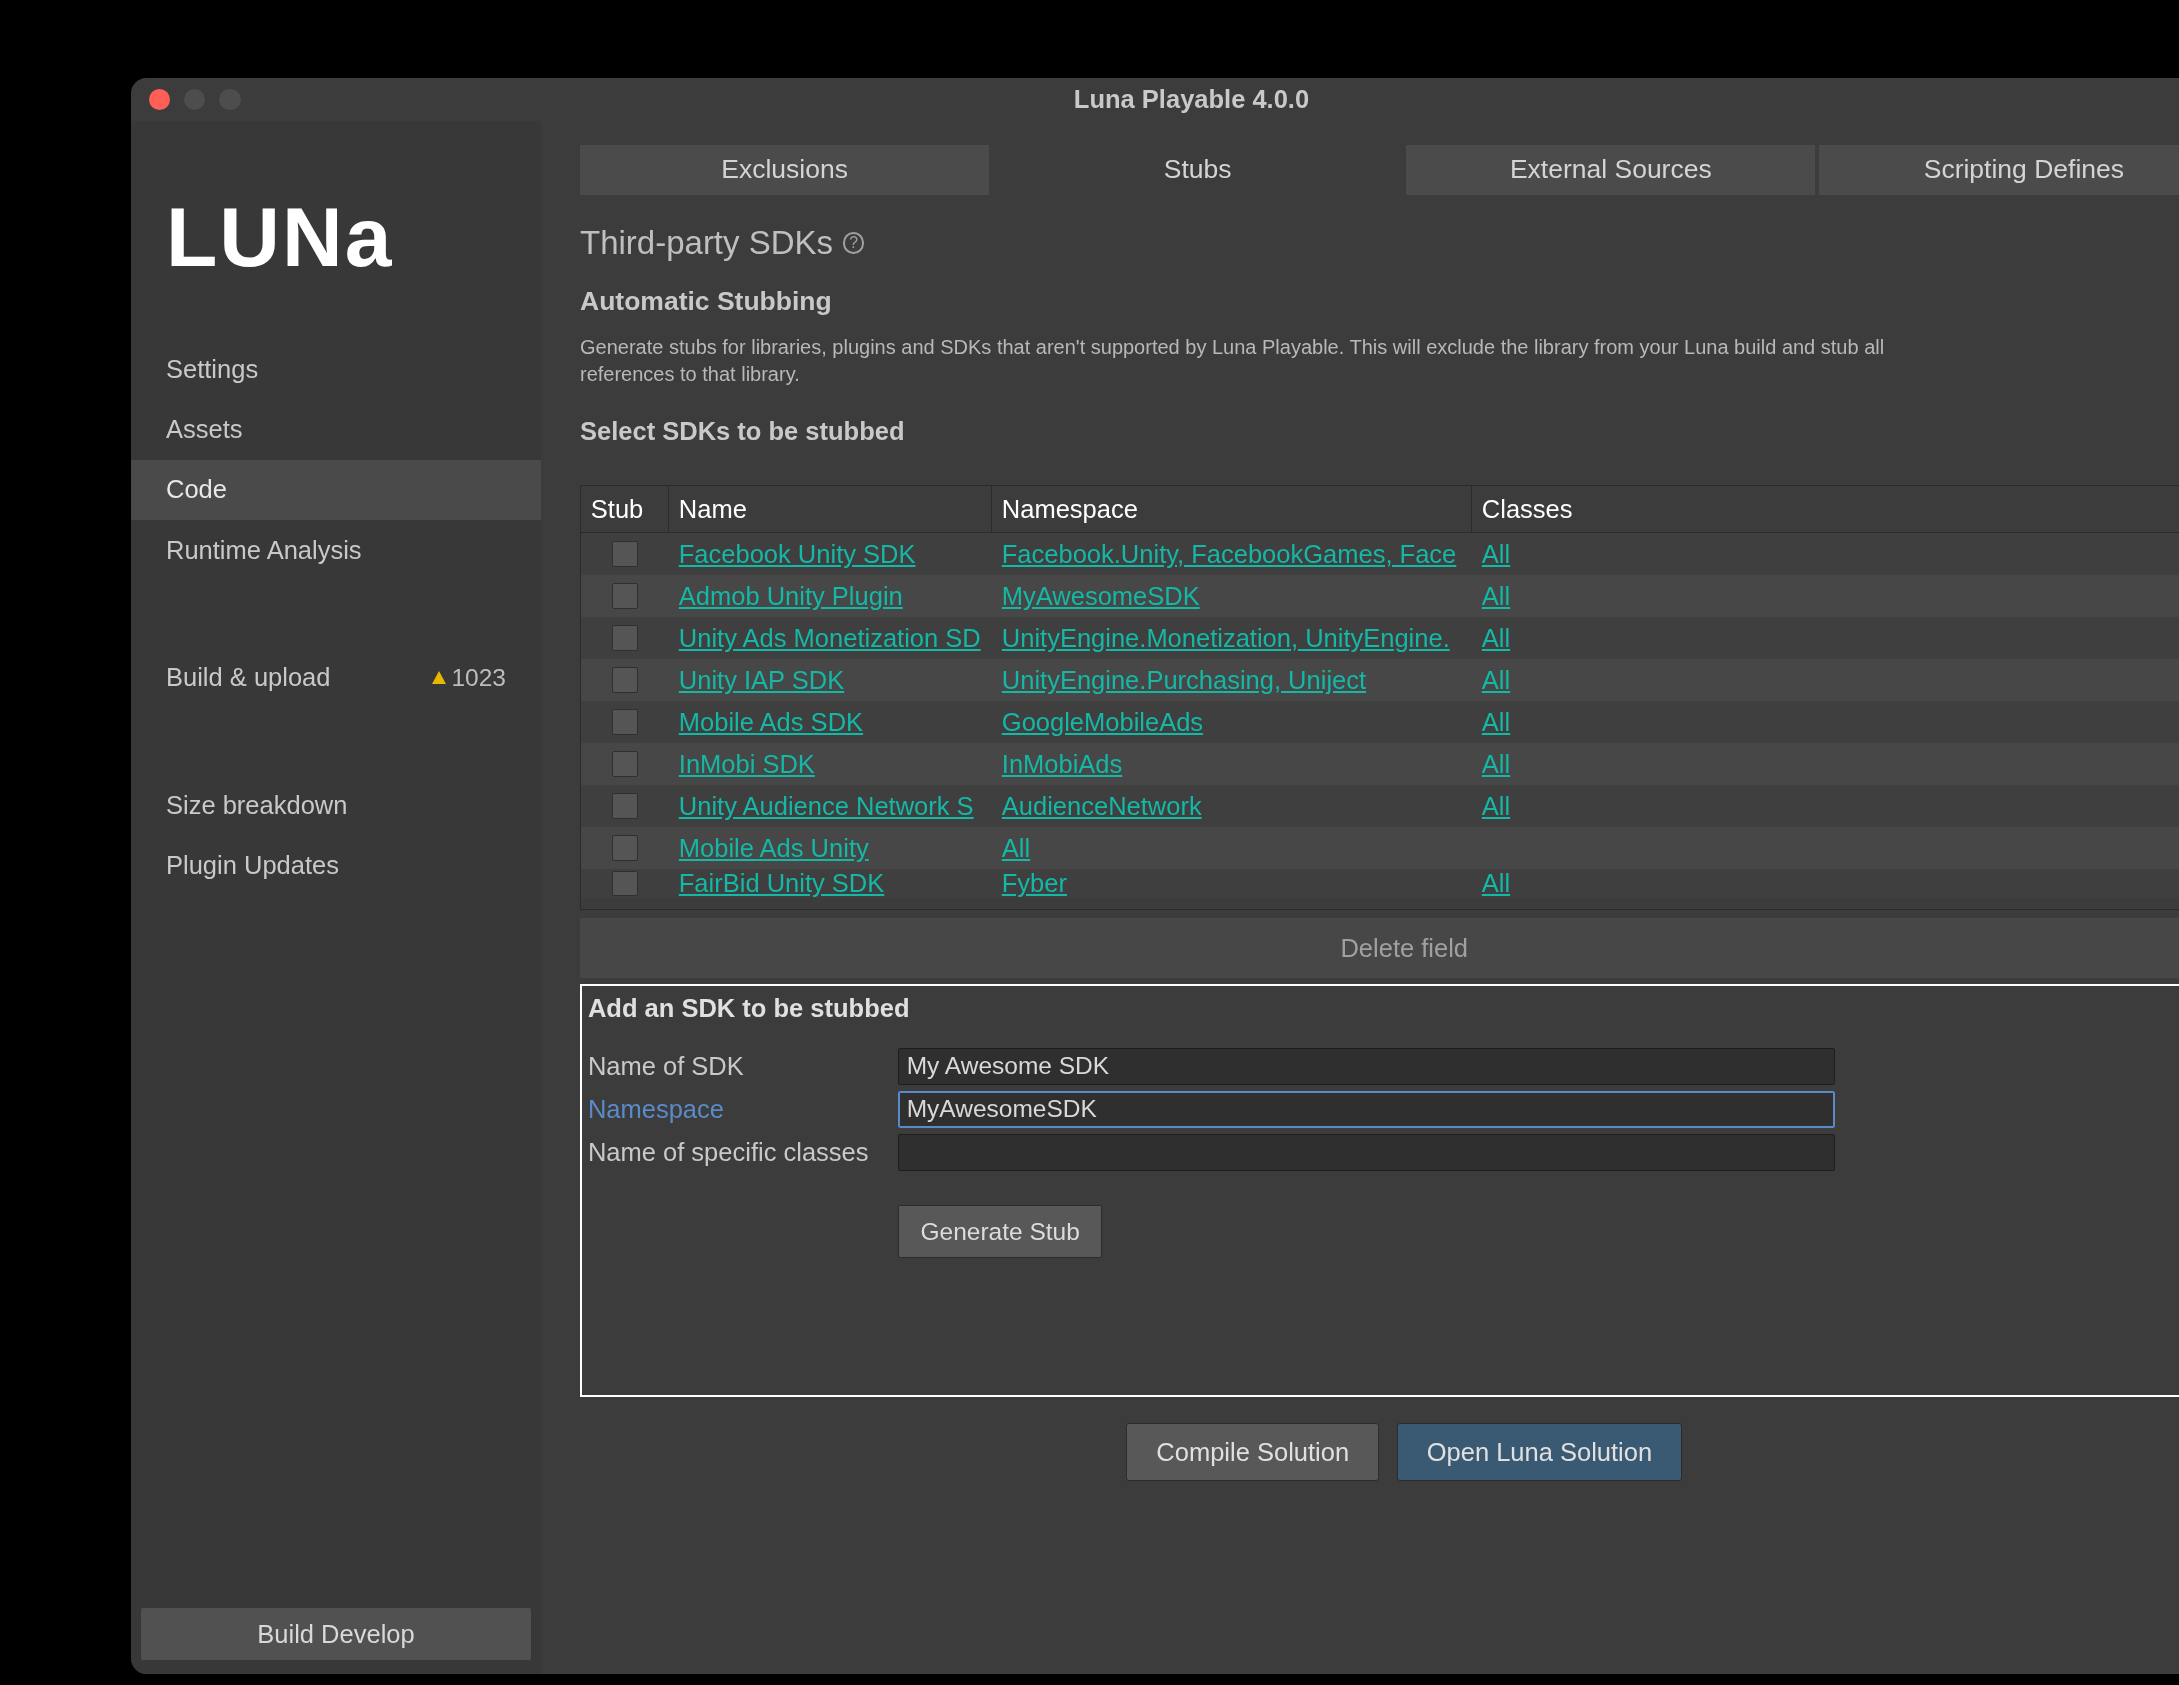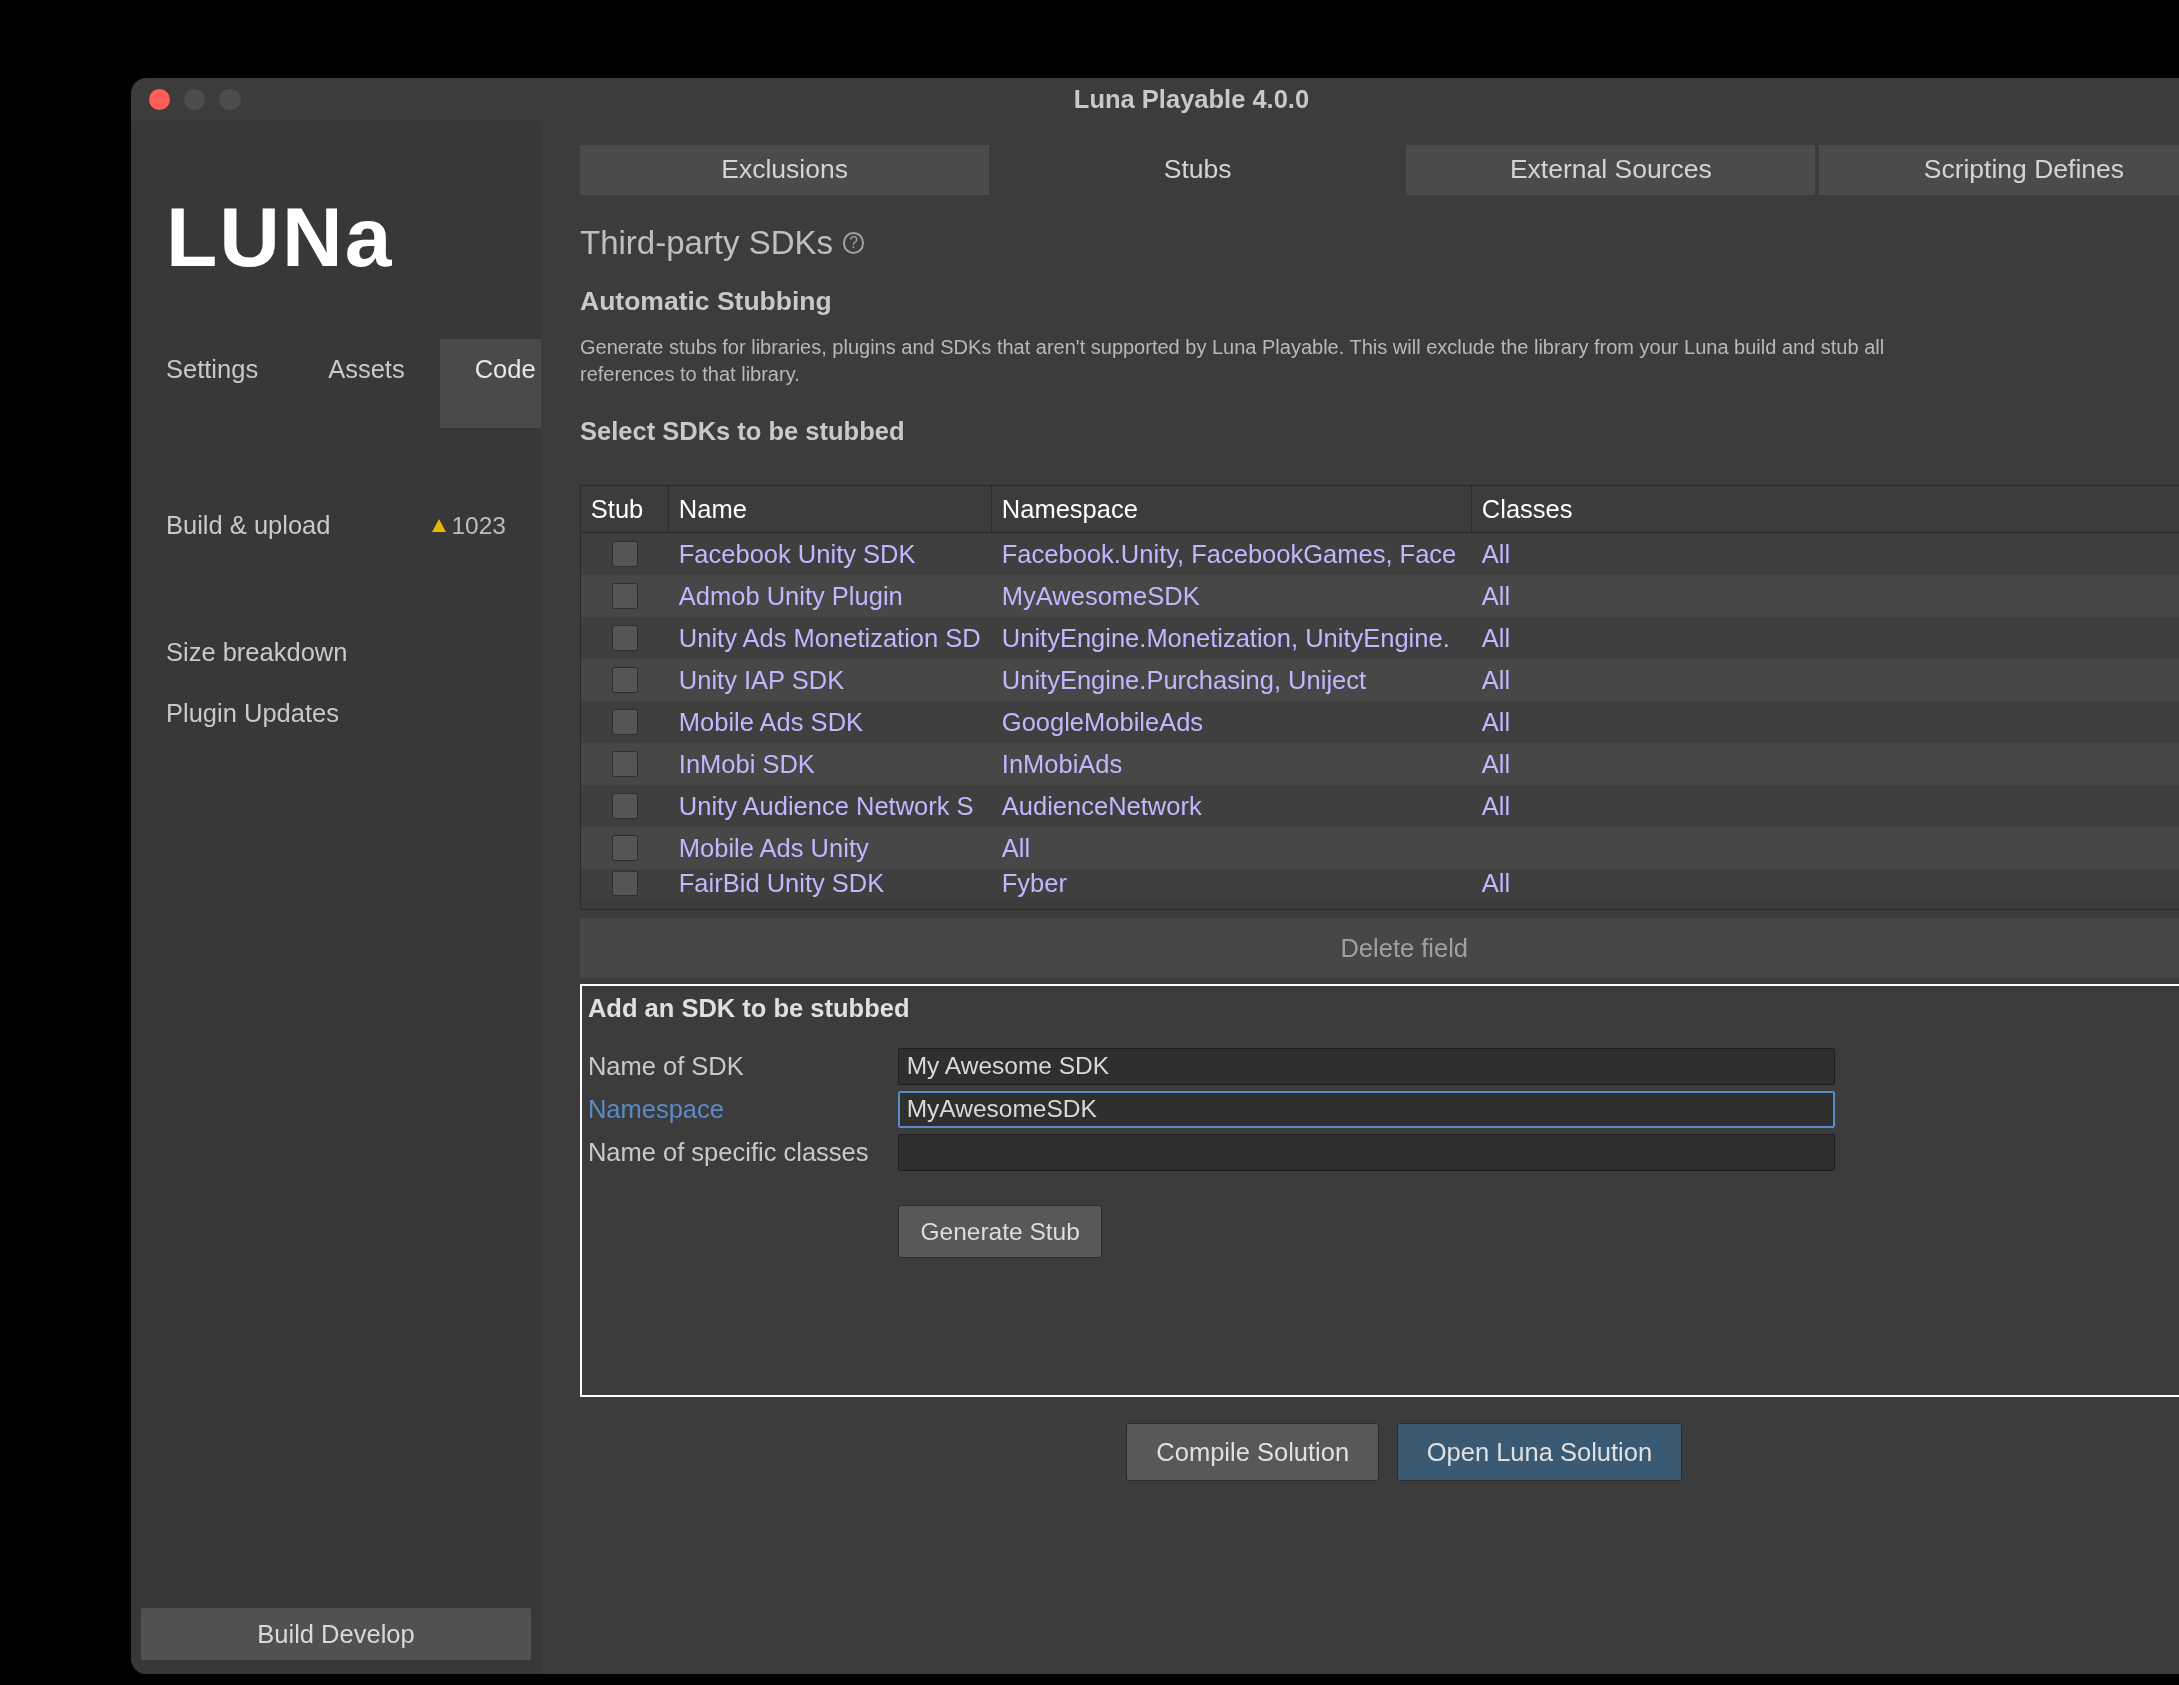--- a/index.html
+++ b/index.html
@@ -36,21 +36,21 @@
     background: #383838;
     display: flex; flex-direction: column;
     padding-top: 29px;
     position: relative;
   }
   .logo-wrap { padding: 39px 35px 53px 35px; }
   .logo {
     color: #fff; font-size: 84px; font-weight: 800; letter-spacing: 2px;
     font-family: Arial, sans-serif;
   }
-  .side-items { display: flex; flex-direction: row; }
+  .side-items { display: flex; flex-direction: column; }
   .side-item {
     padding: 15.7px 35px;
     color: #c9c9c9; font-size: 25.5px;
     cursor: pointer;
   }
   .side-item.selected { background: #4a4a4a; color: #e8e8e8; }
   .side-gap { height: 67px; }
   .side-row {
     padding: 15.7px 35px;
     display: flex; align-items: center; justify-content: space-between;
@@ -113,21 +113,21 @@
   .col-cls { flex: 1; }
   .tbody {
     overflow: hidden;
     flex: 1;
     position: relative;
   }
   .rows { }
   .tr { display: flex; height: 42px; align-items: center; }
   .tr:nth-child(odd) { background: #3f3f3f; }
   .tr:nth-child(even) { background: #474747; }
-  .td { color: #c4b5fd; border-right: none; }
+  .td { color: #14b8a6; border-right: none; text-decoration: underline; }
   .td.col-stub { justify-content: center; }
   .cb {
     width: 25.5px; height: 25.5px; background: #555; border: 1px solid #2f2f2f;
     display: inline-block; cursor: pointer; border-radius: 2px;
   }
   .delete-btn {
     background: #474747; color: #a0a0a0; text-align: center;
     padding: 15.7px 0; font-size: 25.5px; margin-top: 7.8px; cursor: pointer;
   }
   .highlight-box {

